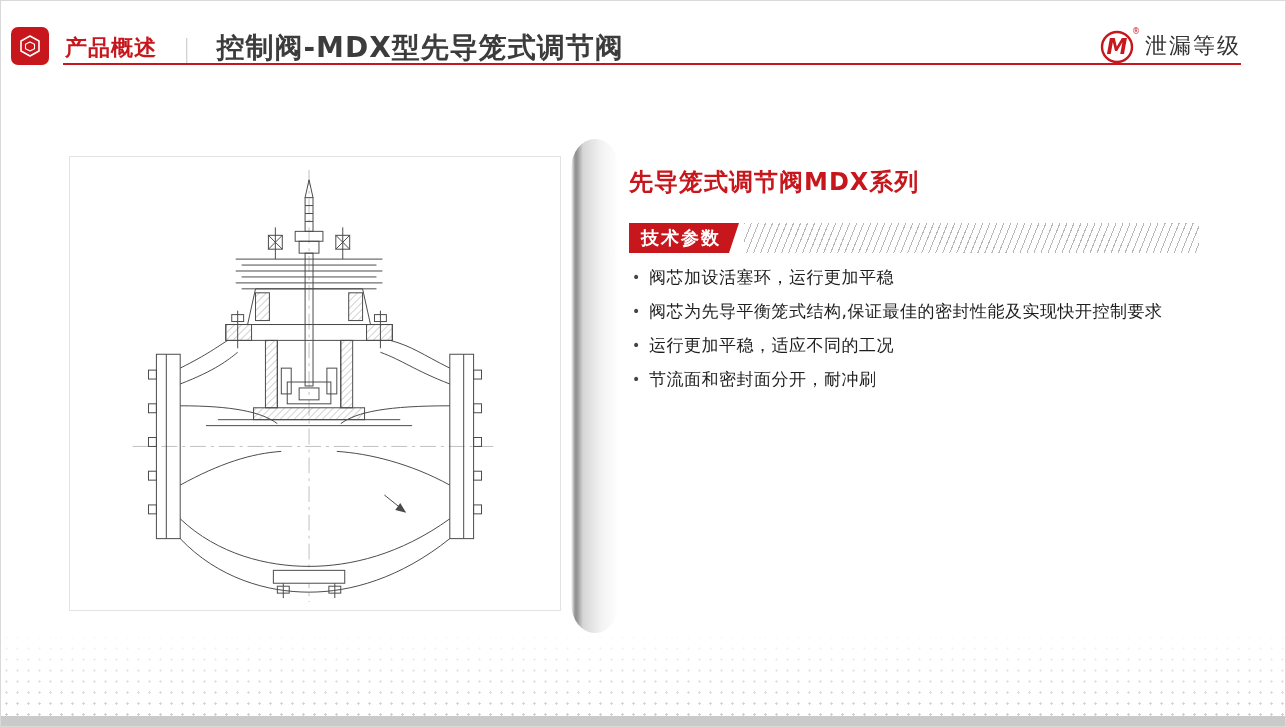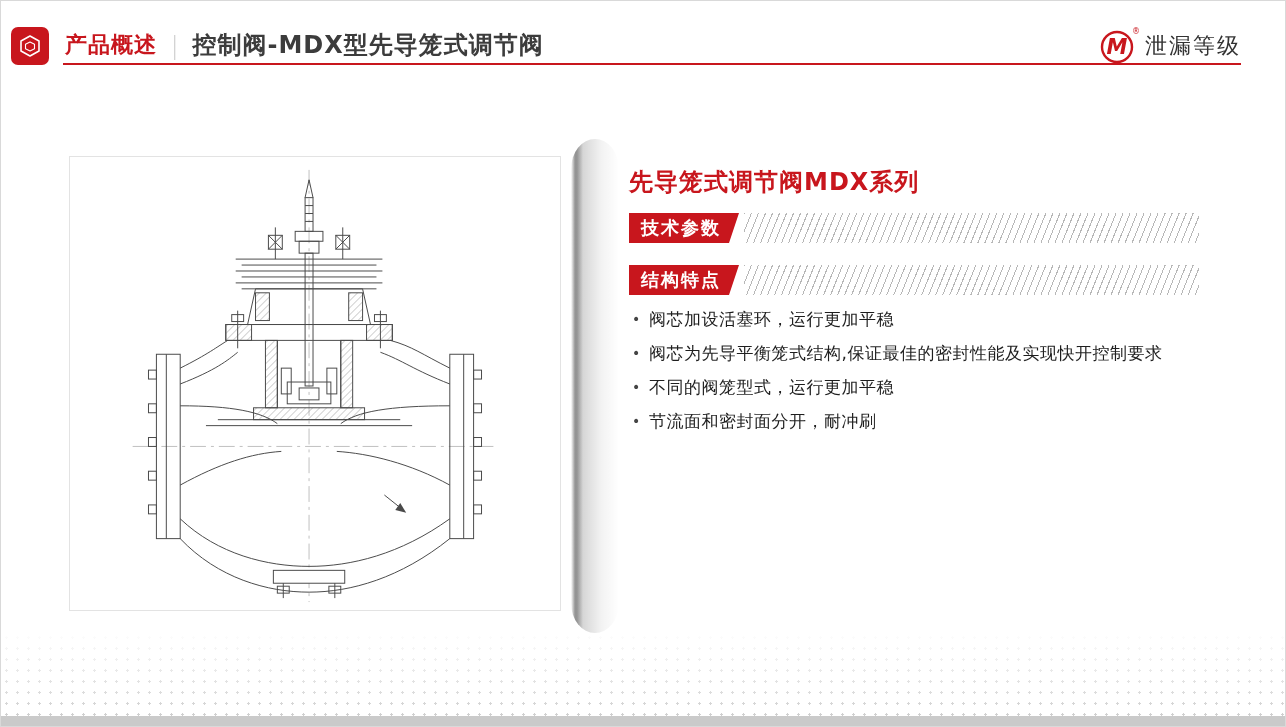--- a/index.html
+++ b/index.html
@@ -2,38 +2,38 @@
 <html><head>
 <meta charset="utf-8">
 <style>
   *{margin:0;padding:0;box-sizing:border-box}
   html,body{width:1286px;height:727px}
   body{font-family:"DejaVu Sans","Liberation Sans",sans-serif;background:#f0f0f0}
   .slide{position:relative;width:1286px;height:727px;background:#ffffff;border:1px solid #d9d9d9;overflow:hidden}
 
   
   .hdr-icon{position:absolute;left:10px;top:26px;width:38px;height:38px;background:#c8161d;border-radius:7px;display:flex;align-items:center;justify-content:center}
-  .hdr-row{position:absolute;left:64px;top:28px;display:flex;align-items:center;gap:14px;white-space:nowrap}
+  .hdr-row{position:absolute;left:64px;top:28px;display:flex;align-items:center;gap:26px;white-space:nowrap}
   .hdr-section{font-size:22px;font-weight:bold;color:#c8161d;letter-spacing:1px}
   .hdr-divider{color:#c9c9c9;font-size:22px;font-weight:200;transform:scaleY(1.15)}
-  .hdr-title{font-size:24px;font-weight:bold;color:#3c3c3c;letter-spacing:1px}
+  .hdr-title{font-size:28px;font-weight:bold;color:#3c3c3c;letter-spacing:1px}
   .hdr-rule{position:absolute;left:62px;top:62px;width:1178px;height:2px;background:#c8161d}
   .brand{position:absolute;right:44px;top:24px;display:flex;align-items:center;gap:6px}
   .brand-name{font-size:22px;color:#333;font-weight:500;letter-spacing:2px;white-space:nowrap}
 
   
   .valve-box{position:absolute;left:68px;top:155px;width:492px;height:455px;background:#fff;border:1px solid #e3e3e3;display:flex;align-items:center;justify-content:center}
   .fold{position:absolute;left:570px;top:138px;width:48px;height:494px;
         background:linear-gradient(to right, rgba(0,0,0,0) 0px, rgba(60,60,60,0.55) 4px, rgba(60,60,60,0.55) 6px, rgba(0,0,0,0.16) 12px, rgba(0,0,0,0.05) 30px, rgba(0,0,0,0) 100%);
         border-radius:50% / 30px}
 
   
   .panel{position:absolute;left:628px;top:166px;width:612px}
   .panel-title{font-size:24px;font-weight:bold;color:#c8161d;letter-spacing:1px;line-height:30px;white-space:nowrap}
-  .badge-row{display:flex;align-items:stretch;height:30px;margin-top:16px}
+  .badge-row{display:flex;align-items:stretch;height:30px;margin-top:26px}
   .badge-row.second{margin-top:22px}
   .badge{background:#c8161d;color:#fff;font-size:18px;font-weight:bold;line-height:30px;padding:0 18px 0 12px;letter-spacing:2px;white-space:nowrap;
          clip-path:polygon(0 0,100% 0,calc(100% - 10px) 100%,0 100%)}
   .hatch{flex:1;margin-left:5px;margin-right:42px;
          background:repeating-linear-gradient(112deg,#b7b7b7 0 1px,transparent 1px 6.5px)}
   .b-list{list-style:none;margin-top:16px}
   .b-list li{position:relative;padding-left:20px;font-size:17px;color:#1e1e1e;height:17px;line-height:17px;margin-bottom:17px;white-space:nowrap;letter-spacing:.5px}
   .b-list li::before{content:"•";position:absolute;left:3px;top:0;color:#444;font-size:14px}
 
   
@@ -177,27 +177,23 @@
   <div class="fold"></div>
 
   <section class="panel">
     <h2 class="panel-title">先导笼式调节阀MDX系列</h2>
 
     <div class="badge-row">
       <div class="badge">技术参数</div>
       <div class="hatch"></div>
     </div>
 
-    <div class="badge-row second">
-      <div class="badge">结构特点</div>
-      <div class="hatch"></div>
-    </div>
     <ul class="b-list">
       <li>阀芯加设活塞环，运行更加平稳</li>
       <li>阀芯为先导平衡笼式结构,保证最佳的密封性能及实现快开控制要求</li>
-      <li>不同的阀笼型式，运行更加平稳</li>
+      <li>运行更加平稳，适应不同的工况</li>
       <li>节流面和密封面分开，耐冲刷</li>
     </ul>
   </section>
 
   <div class="dots"></div>
   <div class="bottom-bar"></div>
 </div>
 
 </body></html>

